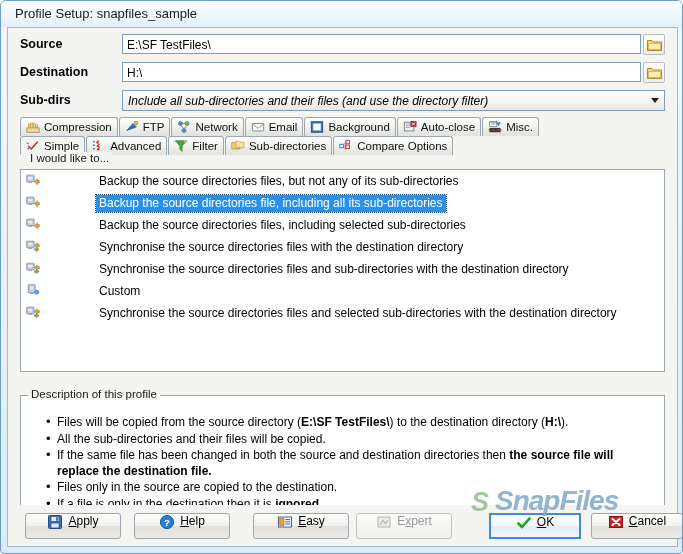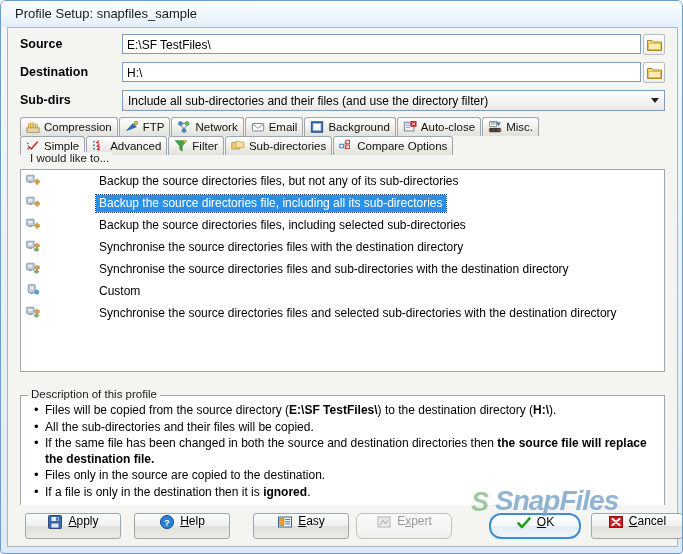--- a/index.html
+++ b/index.html
@@ -61,20 +61,21 @@
   }
   .combo {
     flex: 1; height: 21px; box-sizing: border-box;
     margin-right: 12px;
     border: 1px solid #7f9db9;
     background: linear-gradient(180deg,#ffffff 0%, #f4f4f4 50%, #e8e8e8 100%);
     font-size: 12px; color: #000;
     padding: 2px 4px 0 5px;
     line-height: 16px;
     position: relative;
+    font-style: italic;
   }
   .combo-arrow {
     position: absolute; right: 5px; top: 7px;
     width: 0; height: 0;
     border-left: 4px solid transparent;
     border-right: 4px solid transparent;
     border-top: 5px solid #202020;
   }
   
   .tabstrip { display: flex; padding-left: 12px; margin-top: 5px; height: 19px; }
@@ -131,21 +132,21 @@
   .list-item.selected .label {
     background: #2a90e8;
     color: #ffffff;
     outline: 1px dotted #0c3a66;
   }
   .li-ic { width: 18px; height: 16px; margin-right: 4px; flex: none; }
   
   #desc-group { height: 115px; margin-top: 14px; background: #ffffff; }
   #desc-group .group-title { top: -8px; }
   #desc-body { padding: 7px 8px 0 10px; }
-  #desc-body ul { margin: 0; padding: 0 0 0 14px; list-style: none; }
+  #desc-body ul { margin: 12px; padding: 0 0 0 14px; list-style: none; }
   #desc-body li {
     font-size: 12px; color: #000; line-height: 15.5px;
     margin-bottom: 1px; position: relative;
   }
   #desc-body li:before {
     content: "\2022";
     position: absolute; left: -11px; top: -1px;
     font-size: 13px; color: #000;
   }
   #desc-body b { font-weight: bold; }
@@ -162,21 +163,21 @@
     position: absolute; top: 8px;
     height: 26px; box-sizing: border-box;
     border: 1px solid #9aa6b1;
     border-radius: 3px;
     background: linear-gradient(180deg,#fdfdfd 0%, #f0f0ee 48%, #e0e0da 50%, #eceae4 100%);
     display: flex; align-items: flex-start; justify-content: center; gap: 5px;
     font-size: 12px; color: #000;
   }
   .btn.default {
     border: 2px solid #3c8fd4;
-    border-radius: 12px;
+    border-radius: 0;
     background: linear-gradient(180deg,#ffffff 0%, #f4f8fc 48%, #e3ecf5 50%, #eff5fa 100%);
   }
   .btn.disabled { color: #9a9a9a; border-color: #c2c2c2; background: linear-gradient(180deg,#fafafa,#f0f0ee); }
   .btn .ic { width: 16px; height: 16px; flex: none; }
   .u { text-decoration: underline; }
   
   #watermark {
     position: absolute; left: 470px; top: 484px;
     width: 210px; height: 34px;
     pointer-events: none;
@@ -455,21 +456,21 @@
       <svg class="ic" viewBox="0 0 16 16">
         <rect x="1.5" y="3" width="13" height="10" fill="#ffffff" stroke="#3a5f93"></rect>
         <rect x="2.8" y="4.4" width="4.2" height="7.2" fill="#e8a33d" stroke="#9c6a18" stroke-width="0.6"></rect>
         <rect x="8.2" y="5" width="5" height="1.1" fill="#3a79c4"></rect>
         <rect x="8.2" y="7.2" width="5" height="1.1" fill="#3a79c4"></rect>
         <rect x="8.2" y="9.4" width="5" height="1.1" fill="#3a79c4"></rect>
       </svg>
       <span><span class="u">E</span><span>asy</span></span>
     </div>
 
-    <div class="btn disabled" style="left:348px; width:96px;border-radius:6px;">
+    <div class="btn disabled" style="left:348px; width:96px;">
       <svg class="ic" viewBox="0 0 16 16">
         <rect x="2" y="3" width="12" height="10" fill="#eceae4" stroke="#b3b3b3"></rect>
         <path d="M4 11 L7 6.5 L9.5 9.5 L12 6" stroke="#b3b3b3" fill="none" stroke-width="1.1"></path>
       </svg>
       <span><span>E</span><span class="u">x</span><span>pert</span></span>
     </div>
 
     <div class="btn default" style="left:481px; width:92px;">
       <svg class="ic" viewBox="0 0 16 16">
         <path d="M2.5 8.5 L6 12 L13.5 3.5" stroke="#18a018" stroke-width="2.6" fill="none" stroke-linecap="round" stroke-linejoin="round"></path>

